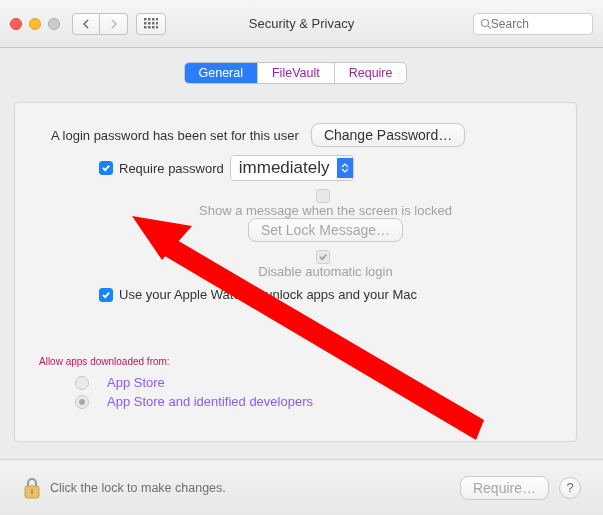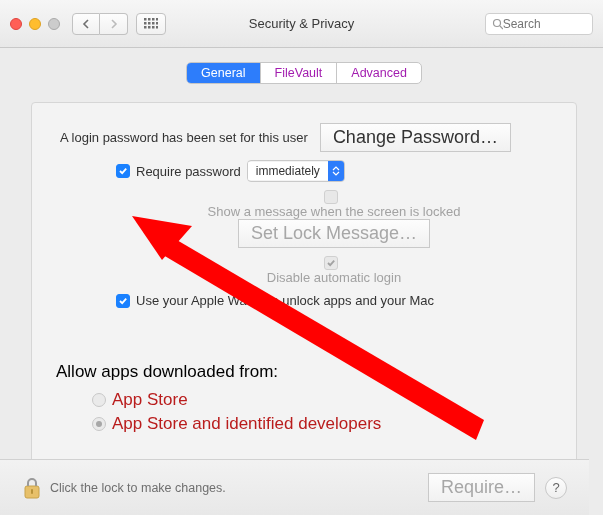--- a/index.html
+++ b/index.html
@@ -10,57 +10,57 @@
 .traffic span { width: 12px; height: 12px; border-radius: 50%; display: block; }
 .t-close { background: #ff5f56; border: 0.5px solid #e0443e; }
 .t-min { background: #ffbd2e; border: 0.5px solid #dea123; }
 .t-max { background: #ccc; border: 0.5px solid #aaa; }
 .nav-btns { display: flex; margin-left: 12px; }
 .nav-btn { width: 28px; height: 22px; background: linear-gradient(#fdfdfd,#f1f1f1); border: 1px solid #c2c2c2; display: flex; align-items:center; justify-content:center; }
 .nav-btn:first-child { border-radius: 4px 0 0 4px; }
 .nav-btn:last-child  { border-radius: 0 4px 4px 0; border-left: none; }
 .grid-btn { width: 30px; height: 22px; background: linear-gradient(#fdfdfd,#f1f1f1); border: 1px solid #c2c2c2; border-radius: 4px; margin-left: 8px; display:flex; align-items:center; justify-content:center;}
 .title { position:absolute; left:0; right:0; text-align:center; font-size: 13px; color:#3a3a3a; }
-.search { margin-left:auto; display:flex; align-items:center; background:#fff; border:1px solid #cfcfcf; border-radius:4px; height:22px; width:108px; padding:0 6px; }
+.search { margin-left:auto; display:flex; align-items:center; background:#fff; border:1px solid #cfcfcf; border-radius:4px; height:22px; width:120px; padding:0 6px; }
 .search input { border:none; outline:none; font-size:12px; width:100%; background:transparent; color:#666; }
 
-.pane { padding: 14px 26px 0 31px; position: relative; }
+.pane { padding: 14px 26px 0 14px; position: relative; }
 
 .seg { display:flex; margin: 0 auto 18px auto; width: fit-content; border:1px solid #c6c6c6; border-radius:5px; overflow:hidden; background:#fff; }
 .seg button { border:none; background:transparent; padding: 3px 14px; font-size:12.5px; color:#a21caf; border-right:1px solid #c6c6c6; }
 .seg button:last-child { border-right:none; }
 .seg button.sel { background:#2d7dfb; color:#fff; }
 
 .panel { background: #f3f3f3; border:1px solid #d6d6d6; border-radius:4px; padding: 20px 24px 28px 24px; position:relative; min-height: 340px; }
 
 .row { display:flex; align-items:center; flex-wrap:wrap; font-size:13px; color:#333; margin-bottom:8px; }
-.rowL1 { margin-left: 4px; }
+.rowL1 { margin-left: 12px; }
 .rowL2 { margin-left: 60px; }
 .row.disabled { color:#a2a2a2;flex-direction:column; }
 .label { font-size:13px; }
 .cbx { width:14px; height:14px; margin-right:6px; border-radius:3px; border:1px solid #bbb; background:#fff; display:inline-flex; align-items:center; justify-content:center; flex-shrink:0; }
 .cbx.checked { background:#1a81ff; border-color:#1a81ff; }
 .cbx.checked svg path { stroke:#fff; }
 .cbx.disabled { background:#e8e8e8; border-color:#d0d0d0; }
 .cbx.disabled.checked { background:#e8e8e8; }
 .cbx.disabled.checked svg path { stroke:#a2a2a2; }
 
-.btn { background: linear-gradient(#fdfdfd,#f1f1f1); border:1px solid #c9c9c9; border-radius:0; padding: 3px 12px; font-size:18px; color:#333; }
+.btn { background: linear-gradient(#fdfdfd,#f1f1f1); border:1px solid #c9c9c9; border-radius:8px; padding: 3px 12px; font-size:14px; color:#333; }
 .btn.disabled { color:#a7a7a7; }
 
 .select { display:inline-flex; align-items:center; border:1px solid #c9c9c9; border-radius:4px; overflow:hidden; margin: 0 6px; }
-.select .sval { padding: 2px 8px; font-size:12px; background:#fff; }
+.select .sval { padding: 2px 8px; font-size:17px; background:#fff; }
 .select .scap { background:#2d7dfb; width:16px; height:20px; display:flex; flex-direction:column; align-items:center; justify-content:center; }
 
-.subheading { margin-top: 54px; font-size:17px; color:#000000; margin-bottom:8px; }
+.subheading { margin-top: 54px; font-size:10px; color:#be185d; margin-bottom:8px; }
 .radio { width:14px; height:14px; border-radius:50%; border:1px solid #c8c8c8; background:#eaeaea; margin-right:6px; display:inline-flex; align-items:center; justify-content:center; flex-shrink:0; }
 .radio.sel:after { content:""; width:6px; height:6px; border-radius:50%; background:#a7a7a7; }
-.radiorow { margin-left: 36px; margin-bottom:4px; display:flex; align-items:center; color:#b91c1c; font-size:17px; }
-
-.footer { height: 56px; border-top:1px solid #d1d1d1; background: linear-gradient(#f2f2f2,#e8e8e8); position:absolute; bottom:0; left:0; right:14px; display:flex; align-items:center; padding: 0 22px; }
+.radiorow { margin-left: 36px; margin-bottom:4px; display:flex; align-items:center; color:#8b5cf6; font-size:13px;gap:12px; }
+
+.footer { height: 56px; border-top:1px solid #d1d1d1; background: linear-gradient(#f2f2f2,#e8e8e8); position:absolute; bottom:0; left:0; right:0; display:flex; align-items:center; padding: 0 22px; }
 .locktext { font-size:12.5px; color:#6f6f6f; margin-left:8px; }
 .footer .btn { margin-left:auto; }
 .help { width:22px; height:22px; border-radius:50%; border:1px solid #c8c8c8; background:linear-gradient(#fdfdfd,#efefef); display:flex; align-items:center; justify-content:center; font-size:13px; color:#666; margin-left:10px; }
 
 .arrow { position:absolute; left:132px; top:216px; pointer-events:none; }
 
 svg { display:block; }
 </style>
 </head>
 <body>
@@ -109,21 +109,21 @@
       </svg>
     <input placeholder="Search" style="">
   </div>
 </div>
 
 <div class="pane">
 
   <div class="seg">
     <button class="sel">General</button>
     <button>FileVault</button>
-    <button>Advanced</button>
+    <button>Require</button>
   </div>
 
   <div class="panel">
 
     <div class="row rowL1">
       <span class="label">A login password has been set for this user</span>
       <span style="width:12px"></span>
       <button class="btn">Change Password…</button>
     </div>
 

